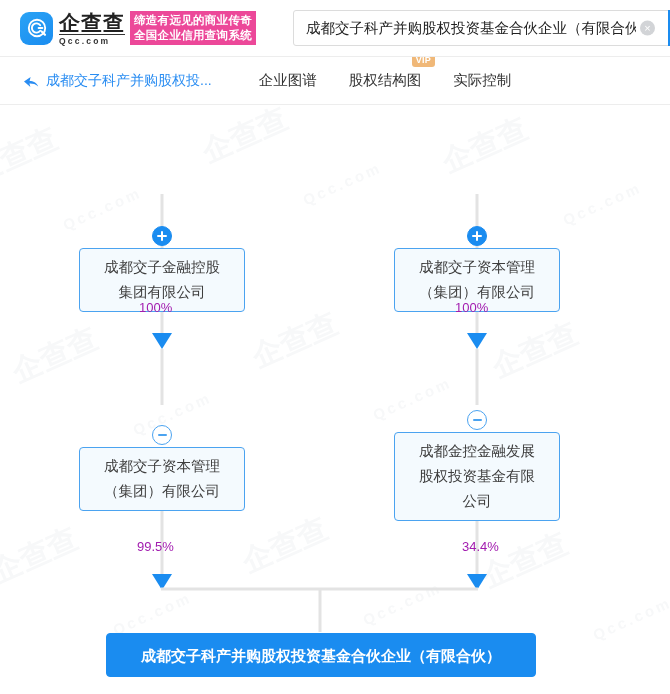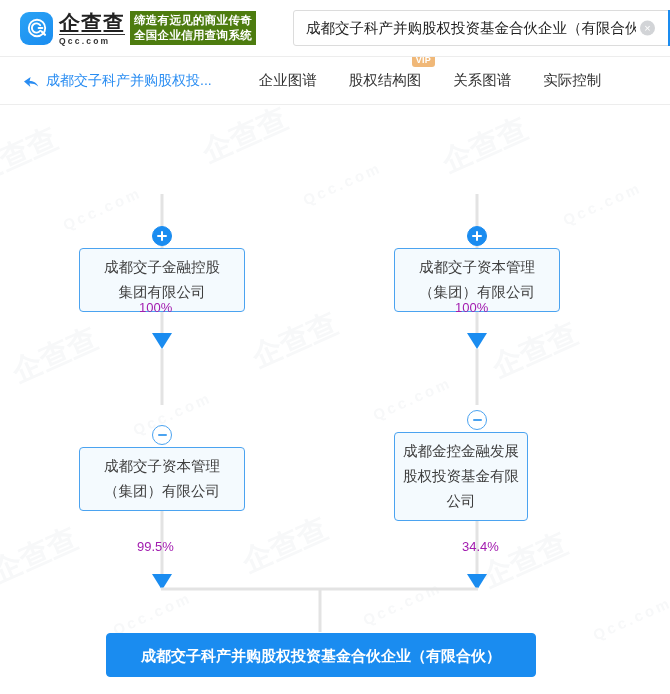--- a/index.html
+++ b/index.html
@@ -62,21 +62,21 @@
     font-size: 8.5px;
     font-weight: bold;
     color: #333;
     letter-spacing: 2.2px;
     margin-top: 1px;
     border-top: 1.5px solid #333;
     padding-top: 1.5px;
   }
   .slogan {
     margin-left: 5px;
-    background: #4d7c0f;
+    background: #ec4899;
     color: #fff;
     font-size: 11.5px;
     line-height: 15px;
     padding: 2px 4px;
     font-weight: bold;
     letter-spacing: 0.3px;
     flex: 0 0 auto;
   }
   .slogan div { white-space: nowrap; }
 
@@ -334,23 +334,20 @@
     <span class="breadcrumb-text">成都交子科产并购股权投...</span>
   </div>
 
   <div class="tabs">
     <div class="tab">
       <span>企业图谱</span>
     </div>
     <div class="tab">
       <span>股权结构图</span>
       <span class="vip-badge">VIP</span>
-    </div>
-    <div class="tab">
-      <span>关系图谱</span>
     </div>
     <div class="tab">
       <span>实际控制</span>
     </div>
   </div>
 </div>
 
 <div class="canvas">
 
   <div class="watermarks">
@@ -416,21 +413,21 @@
   <div class="toggle minus" style="left:152px; top:320px;">
     <span class="bar h"></span>
   </div>
   <div class="node" style="left:79px; top:342px; width:166px; height:64px;">
     <span class="node-text">成都交子资本管理<br>（集团）有限公司</span>
   </div>
 
   <div class="toggle minus" style="left:467px; top:305px;">
     <span class="bar h"></span>
   </div>
-  <div class="node" style="left:394px; top:327px; width:134px; height:89px;">
+  <div class="node" style="left:394px; top:327px; width:166px; height:89px;">
     <span class="node-text">成都金控金融发展<br>股权投资基金有限<br>公司</span>
   </div>
 
   <div class="pct" style="left:137px; top:434px;">99.5%</div>
   <div class="pct" style="left:462px; top:434px;">34.4%</div>
 
   <div class="node target" style="left:106px; top:528px; width:430px; height:44px;">
     <span class="node-text">成都交子科产并购股权投资基金合伙企业（有限合伙）</span>
   </div>
 </div>

